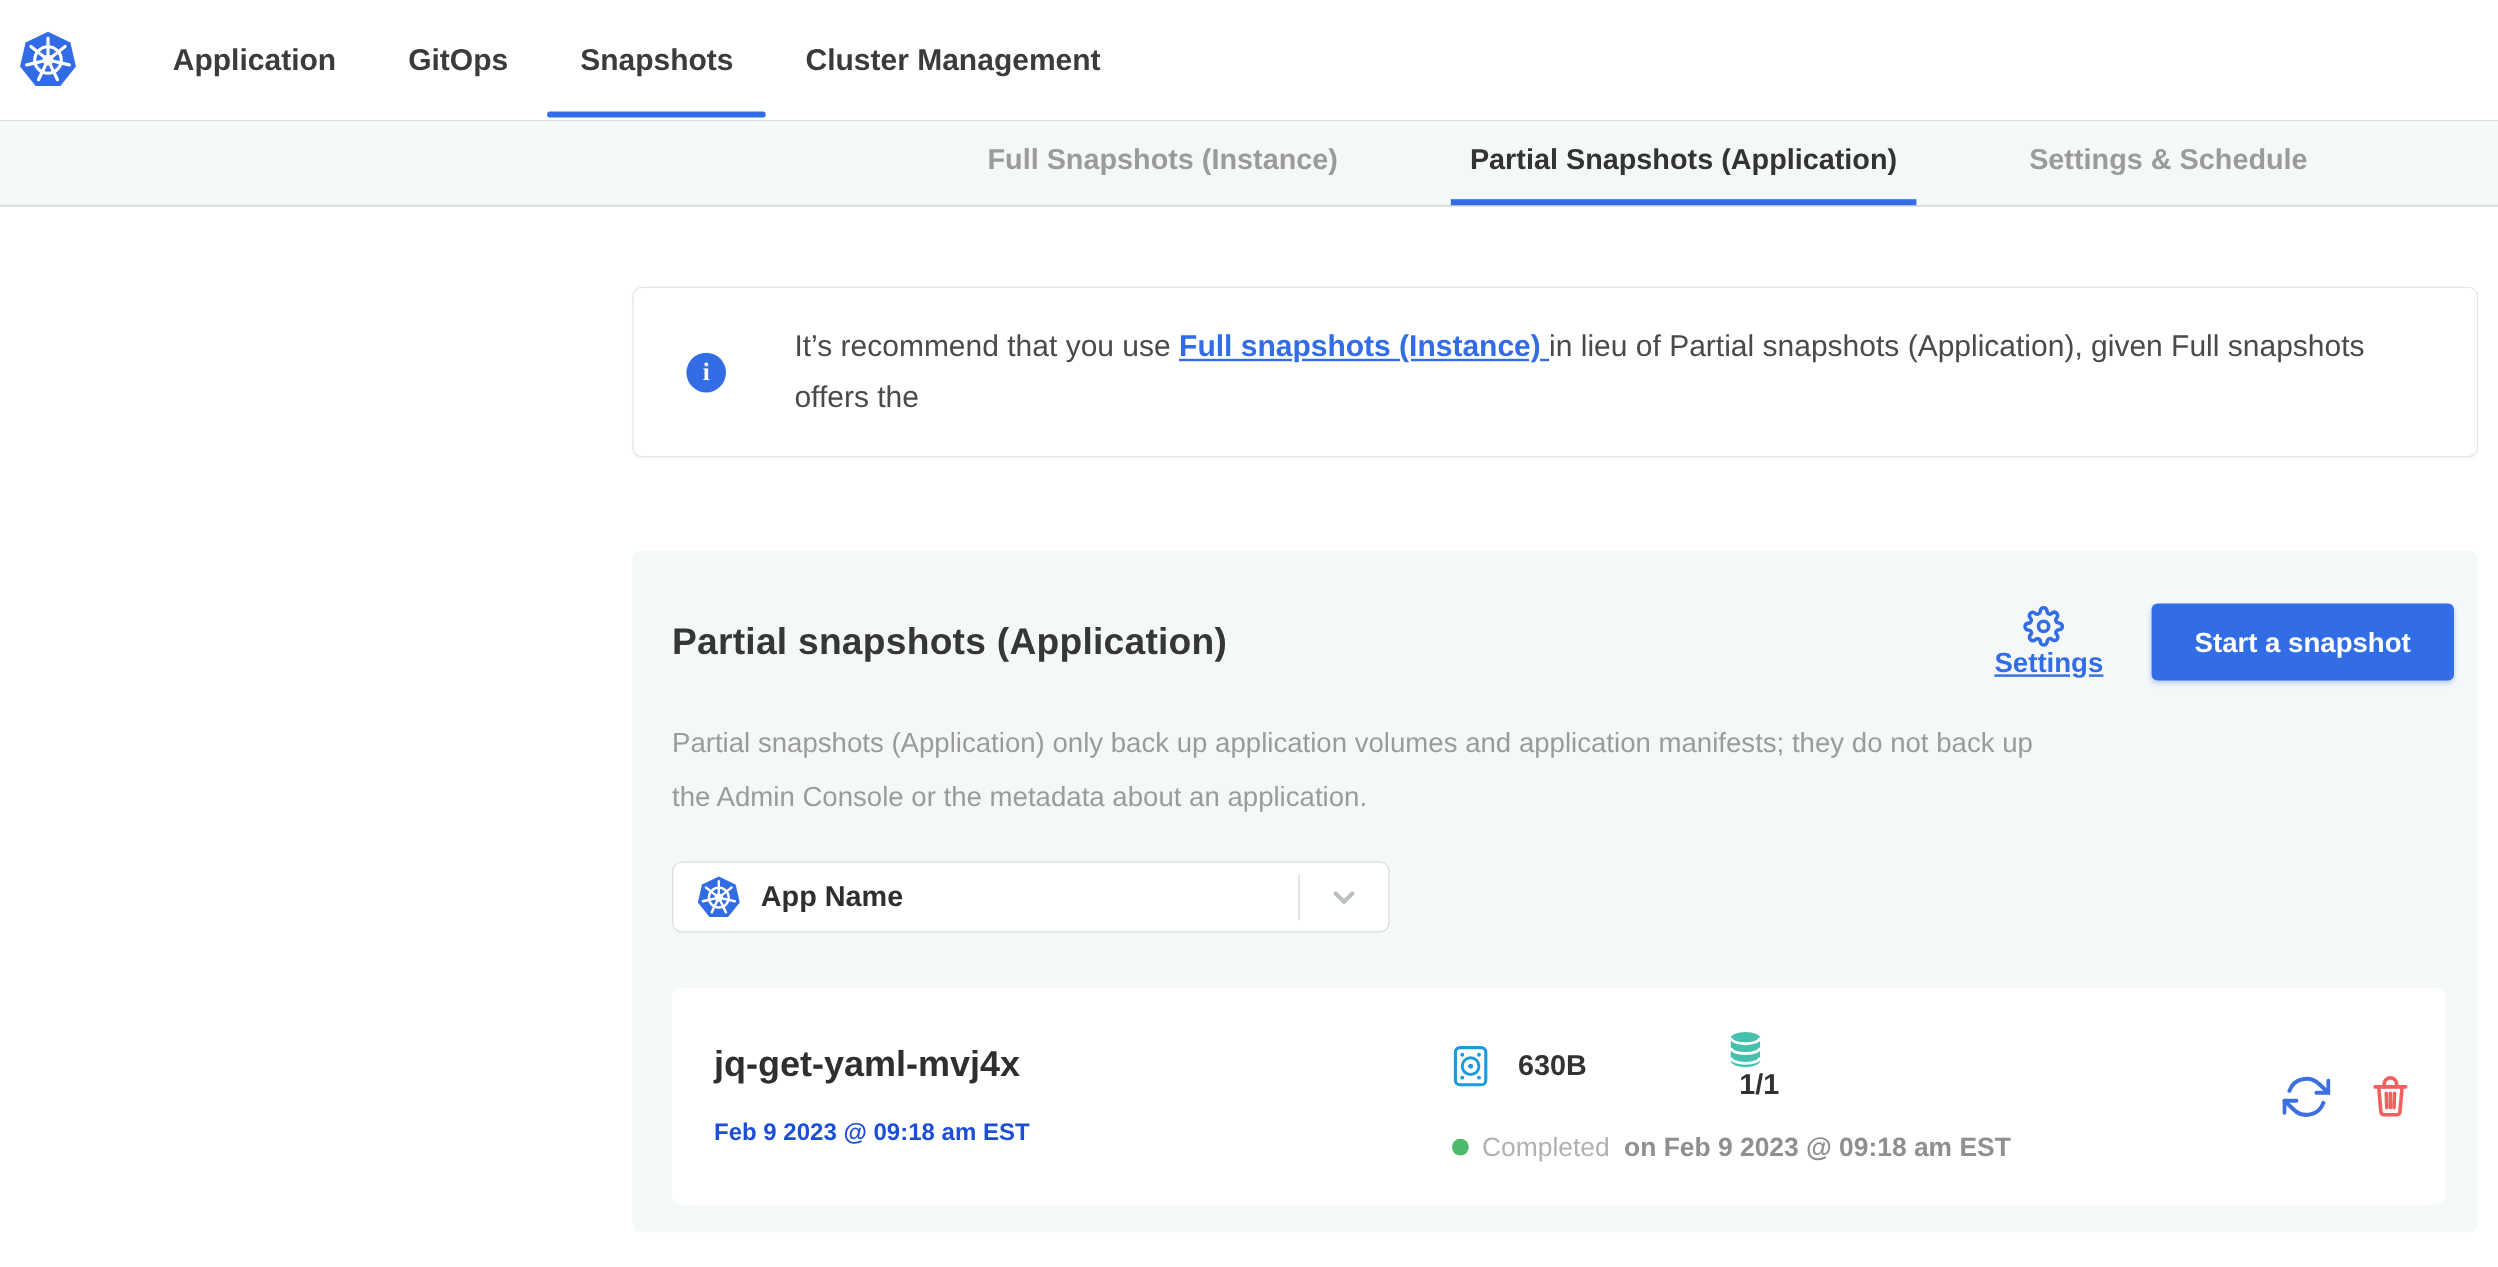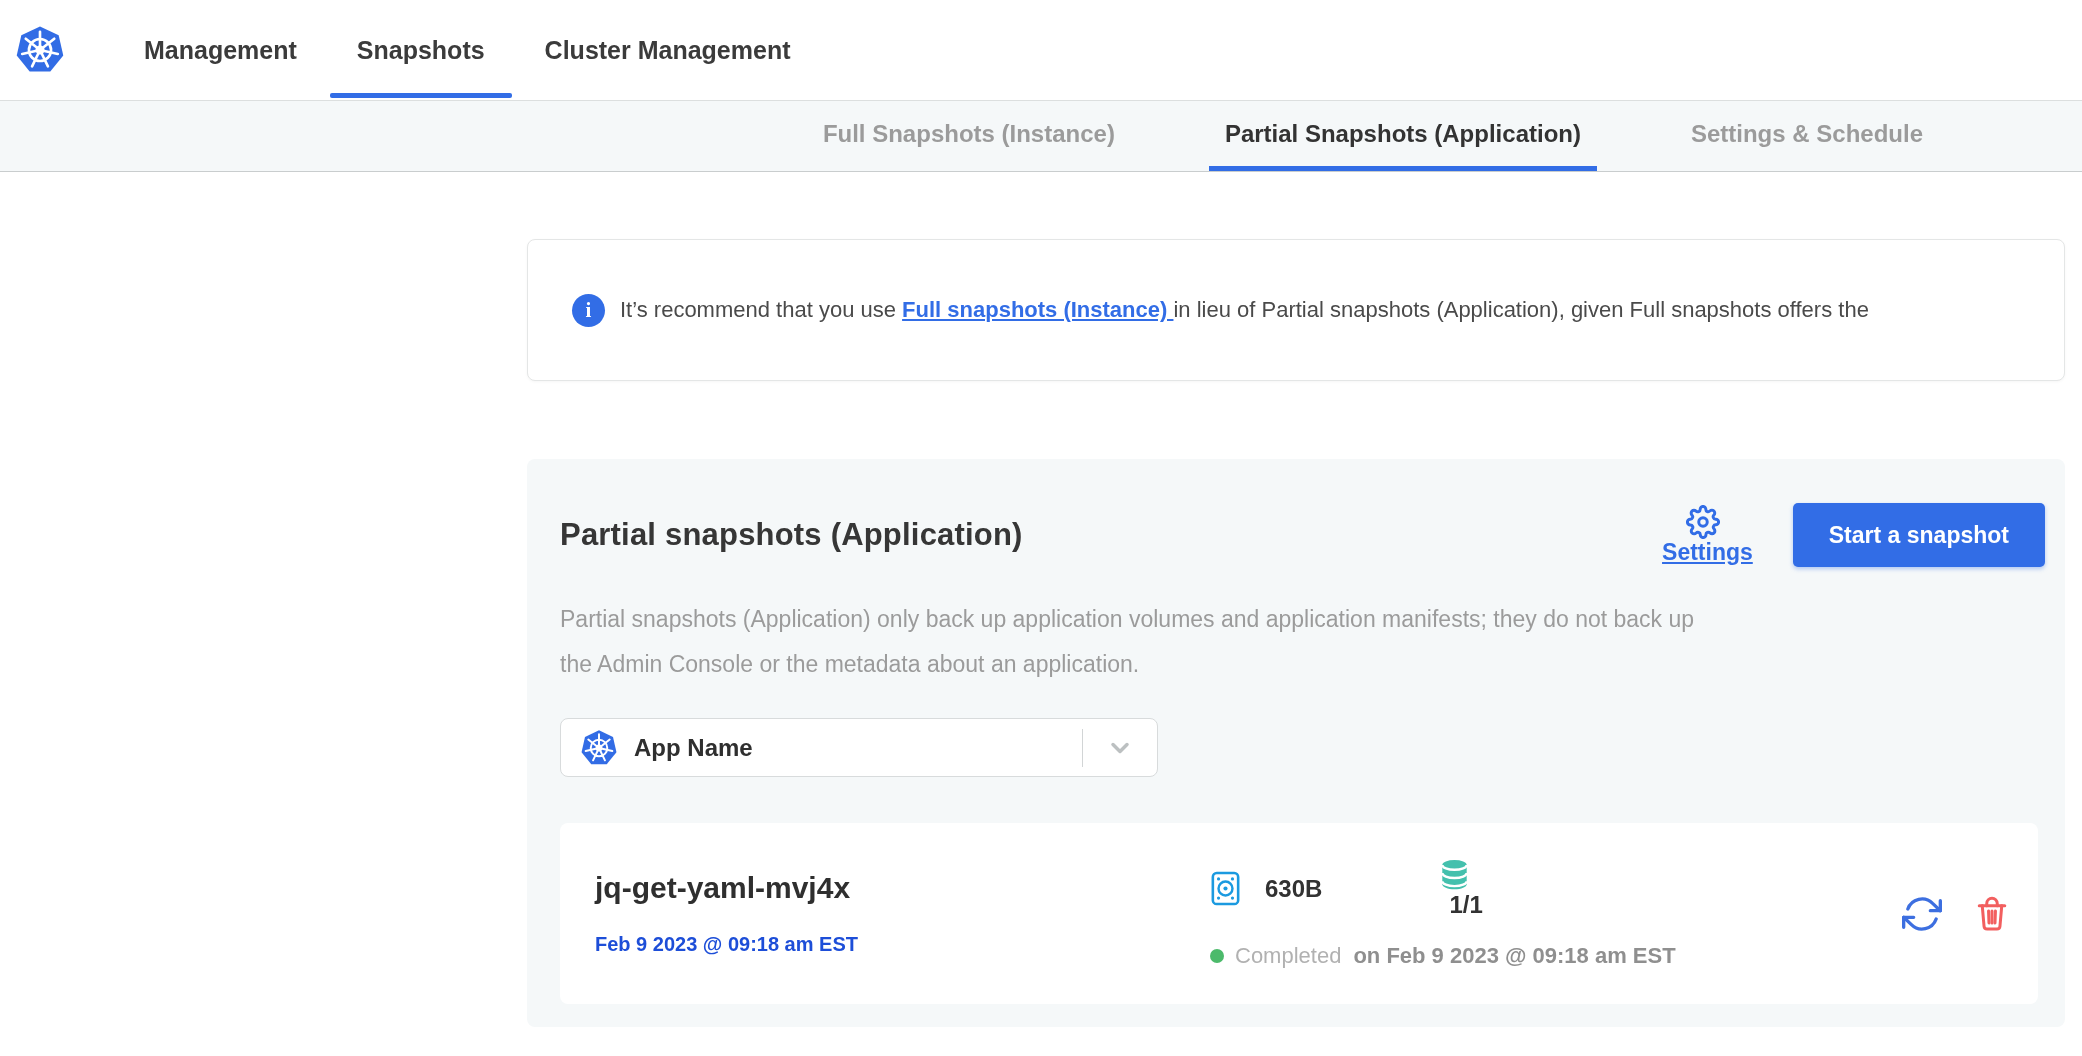--- a/index.html
+++ b/index.html
@@ -25,21 +25,21 @@
   
   .content { width: 1538px; margin-left: 527px; }
 
   
   .banner { margin-top: 67px; min-height: 142px; background: #fff; border: 1px solid #e4e6e6;
     border-radius: 8px; box-shadow: 0 1px 3px rgba(0,0,0,.04); display: flex; align-items: center;
     padding: 26px 44px; }
   .info-icon { width: 33px; height: 33px; border-radius: 50%; background: #326de6; flex: 0 0 auto;
     display: flex; align-items: center; justify-content: center; margin-right: 15px; }
   .info-icon::before { content: "i"; color: #fff; font-size: 21px; font-weight: 700; font-family: "Liberation Serif", serif; }
-  .banner-text { font-size: 22px; color: #4a4a4a; line-height: 42px; }
+  .banner-text { font-size: 25px; color: #4a4a4a; line-height: 42px; margin-left: 42px; }
   .banner-text a { color: #326de6; font-weight: 700; text-decoration: underline; cursor: pointer; }
 
   
   .card { margin-top: 78px; height: 568px; background: #f5f8f9; border-radius: 8px; padding: 44px 20px 0 33px; }
   .card-header { display: flex; align-items: center; justify-content: space-between; }
   .card-title { font-size: 31px; font-weight: 800; color: #363636; letter-spacing: .2px; }
   .header-right { display: flex; align-items: center; }
   .settings-link { display: flex; align-items: center; margin-right: 40px; cursor: pointer; text-decoration: none; flex-direction: column; }
   .settings-link .gear { width: 34px; height: 34px; margin-right: 9px; }
   .settings-label { font-size: 23px; font-weight: 700; color: #326de6; text-decoration: underline; }
@@ -94,21 +94,22 @@
     </g>
     <circle cx="50" cy="50" r="9.5" fill="#fff"></circle>
   </symbol>
 </svg>
 
 <header class="topnav">
   <svg class="logo">
       <use href="#k8s-helm"></use>
     </svg>
   <nav class="topnav-items">
-    <div class="topnav-item">Management</div>
+    <div class="topnav-item">Application</div>
+    <div class="topnav-item">GitOps</div>
     <div class="topnav-item active">Snapshots</div>
     <div class="topnav-item">Cluster Management</div>
   </nav>
 </header>
 
 <div class="subnav">
   <div class="subnav-tab">Full Snapshots (Instance)</div>
   <div class="subnav-tab active">Partial Snapshots (Application)</div>
   <div class="subnav-tab">Settings &amp; Schedule</div>
 </div>

